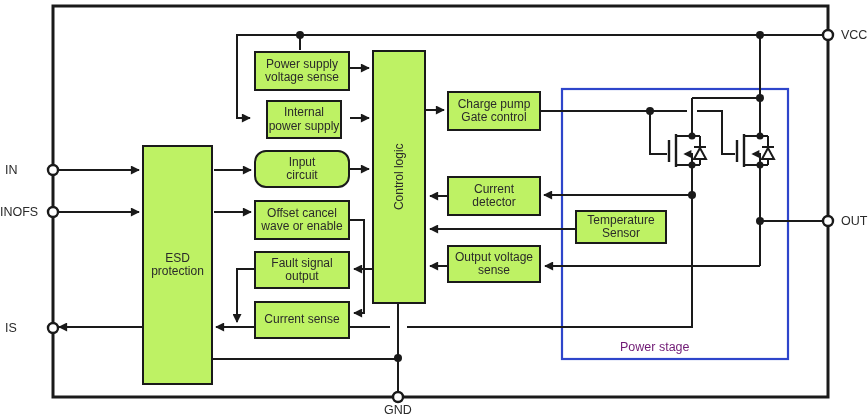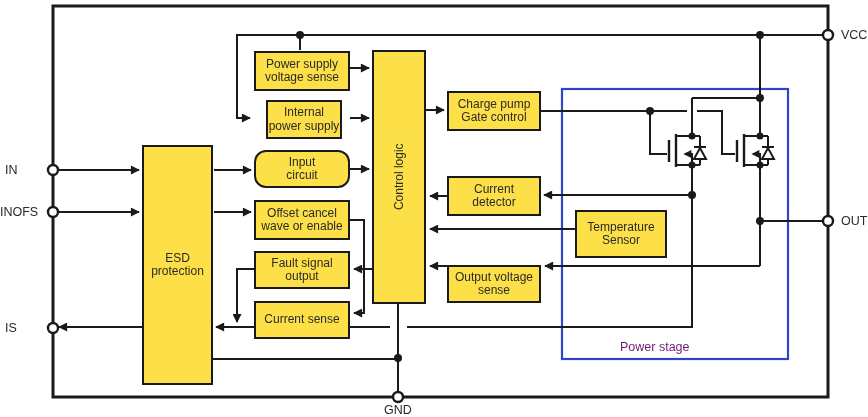--- a/index.html
+++ b/index.html
@@ -3,21 +3,21 @@
 <meta charset="utf-8">
 <style>
   html,body { margin:0; padding:0; background:#ffffff; }
   .wrap {
     position:relative; width:868px; height:417px; background:#ffffff;
     font-family:"Liberation Sans", sans-serif; color:#2a2a2a; overflow:hidden;
   }
   .layer { position:absolute; left:0; top:0; }
   .blk {
     position:absolute; box-sizing:border-box;
-    border:2px solid #1a1a1a; background:#fde047;
+    border:2px solid #1a1a1a; background:#bef264;
     display:flex; align-items:center; justify-content:center;
     text-align:center; font-size:12px; line-height:13.5px;
     white-space:pre-line; z-index:2;
   }
   .vtext { transform:rotate(-90deg); white-space:nowrap; }
   .lbl {
     position:absolute; font-size:12.5px; line-height:14px; z-index:3;
   }
   .right { text-align:left; }
   .center { text-align:center; }
@@ -177,26 +177,26 @@
   <div class="blk" style="left:447px; top:91px; width:94px; height:40px;">
     <span>Charge pump
 Gate control</span>
   </div>
 
   <div class="blk" style="left:447px; top:176px; width:94px; height:40px;">
     <span>Current
 detector</span>
   </div>
 
-  <div class="blk" style="left:447px; top:265px; width:94px; height:38px;">
+  <div class="blk" style="left:447px; top:245px; width:94px; height:38px;">
     <span>Output voltage
 sense</span>
   </div>
 
-  <div class="blk" style="left:575px; top:210px; width:92px; height:48px;">
+  <div class="blk" style="left:575px; top:210px; width:92px; height:34px;">
     <span>Temperature
 Sensor</span>
   </div>
 
   <div class="lbl ps-lbl right" style="left:620px; top:340px; width:142px;">Power stage</div>
 
   <div class="lbl right" style="left:5px; top:163px; width:38px;">IN</div>
   <div class="lbl right" style="left:0px; top:205px; width:44px;">INOFS</div>
   <div class="lbl right" style="left:5px; top:321px; width:38px;">IS</div>
   <div class="lbl" style="left:841px; top:28px;">VCC</div>

